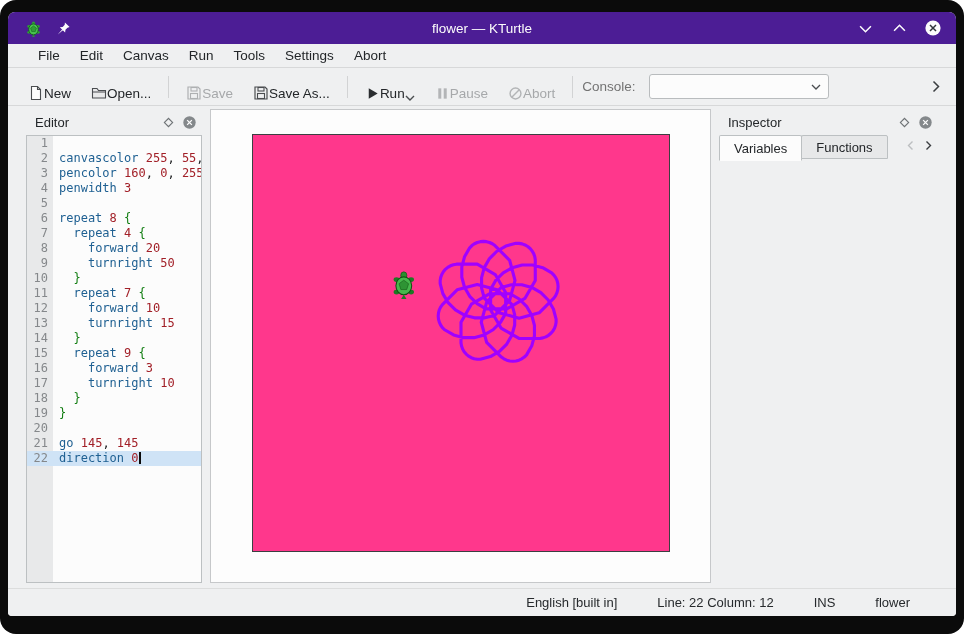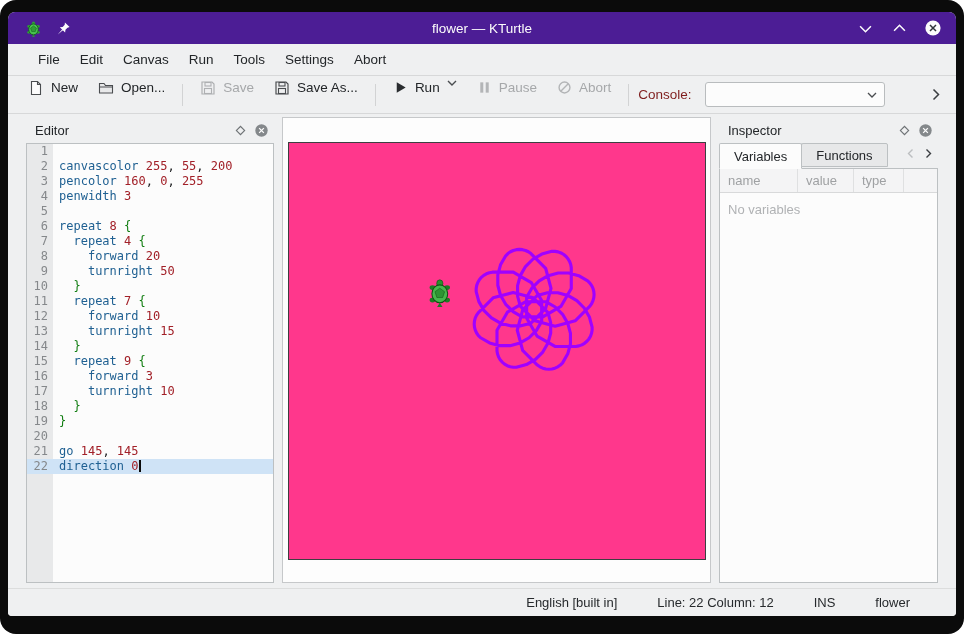--- a/index.html
+++ b/index.html
@@ -8,42 +8,42 @@
   .window{position:absolute;left:8px;top:12px;width:948px;height:604px;background:#eff0f1;border-radius:7px 7px 4px 4px;overflow:hidden;display:flex;flex-direction:column}
 
   
   .titlebar{height:32px;background:#4c1d95;flex:none;position:relative;display:flex;align-items:center;color:#fcfcfc}
   .tb-left{display:flex;align-items:center;gap:12px;padding-left:16px}
   .tb-title{position:absolute;left:0;right:0;text-align:center;font-size:13.5px;color:#fcfcfc;pointer-events:none}
   .tb-right{margin-left:auto;display:flex;align-items:center;gap:16px;padding-right:14px}
   .tb-btn{display:flex;align-items:center;justify-content:center;width:18px;height:18px;cursor:pointer}
 
   
-  .menubar{height:32px;flex:none;display:flex;align-items:center;padding-left:20px;border-bottom:1px solid #d7d8d9;background:#eff0f1}
+  .menubar{height:24px;flex:none;display:flex;align-items:center;padding-left:20px;border-bottom:1px solid #d7d8d9;background:#eff0f1}
   .menu-item{padding:5px 10px;font-size:13.5px;color:#232629;border-radius:3px}
 
   
   .toolbar{height:38px;flex:none;display:flex;align-items:center;padding:0 10px;border-bottom:1px solid #d7d8d9;background:#eff0f1}
-  .tbtn{display:flex;align-items:flex-start;gap:7px;padding:0 10px;height:29px;border-radius:3px;font-size:13.5px;color:#232629;flex:none}
+  .tbtn{display:flex;align-items:flex-end;padding:0 10px;height:29px;border-radius:3px;font-size:13.5px;color:#232629;flex:none}
   .tbtn.disabled{color:#a6a8aa}
   .tsep{width:1px;height:22px;background:#d2d3d4;margin:0 7px;flex:none}
   .chev-down{width:10px;height:6px;flex:none}
-  .console-label{font-size:13.5px;color:#7f1d1d;margin:0 13px 0 2px}
+  .console-label{font-size:13.5px;color:#737373;margin:0 13px 0 2px}
   .combobox{width:180px;height:25px;background:#fcfcfc;border:1px solid #b9bcbe;border-radius:3px;display:flex;align-items:center;justify-content:flex-end;padding-right:7px}
   .toolbar-overflow{margin-left:auto;display:flex;align-items:center;justify-content:center;width:20px;height:26px}
 
   
   .main{flex:1;display:flex;gap:8px;padding:3px 18px 5px 18px;min-height:0}
   .dock{display:flex;flex-direction:column;min-height:0}
   .dock-header{height:26px;flex:none;display:flex;align-items:center;padding:0 4px 0 9px;font-size:13px;color:#232629}
   .dock-header .spacer{flex:1}
   .dock-icon{width:18px;height:18px;display:flex;align-items:center;justify-content:center;margin-left:3px}
 
   
-  .editor-dock{width:248px;flex:none}
+  .editor-dock{width:176px;flex:none}
   .editor-content{flex:1;background:#fcfcfc;border:1px solid #bcc0c2;position:relative;overflow:hidden;font-family:"DejaVu Sans Mono",monospace;font-size:12px}
   .editor-content::before{content:"";position:absolute;left:0;top:0;bottom:0;width:26px;background:#e8e9ea}
   .code-row{display:flex;height:15px;line-height:15px;position:relative}
   .code-row .ln{width:26px;flex:none;text-align:right;padding-right:5px;color:#85888b;position:relative}
   .code-row .code{flex:1;white-space:pre;padding-left:6px;color:#1a1c1e}
   .code-row.current{background:#cfe3f6}
   .kw{color:#1f6092}
   .num{color:#a22028}
   .brace{color:#0f7c0f}
   .caret{display:inline-block;width:2px;height:12px;background:#0a0a0a;vertical-align:-2px}
@@ -356,29 +356,20 @@
                   <polyline points="5.5,1.5 1.5,5.5 5.5,9.5" fill="none" stroke="#bcbec0" stroke-width="1.4"></polyline>
                 </svg>
             </span>
             <span class="arrow">
               <svg width="7" height="11" viewBox="0 0 7 11">
                   <polyline points="1.5,1.5 5.5,5.5 1.5,9.5" fill="none" stroke="#3a3d40" stroke-width="1.4"></polyline>
                 </svg>
             </span>
           </div>
         </div>
-        <div class="inspector-content">
-          <div class="grid-header">
-            <div class="grid-col c-name">name</div>
-            <div class="grid-col c-value">value</div>
-            <div class="grid-col c-type">type</div>
-            <div class="grid-col c-rest"></div>
-          </div>
-          <div class="empty-text">No variables</div>
-        </div>
       </div>
 
     </div>
 
     <div class="statusbar">
       <span>English [built in]</span>
       <span>Line: 22 Column: 12</span>
       <span>INS</span>
       <span>flower</span>
     </div>

